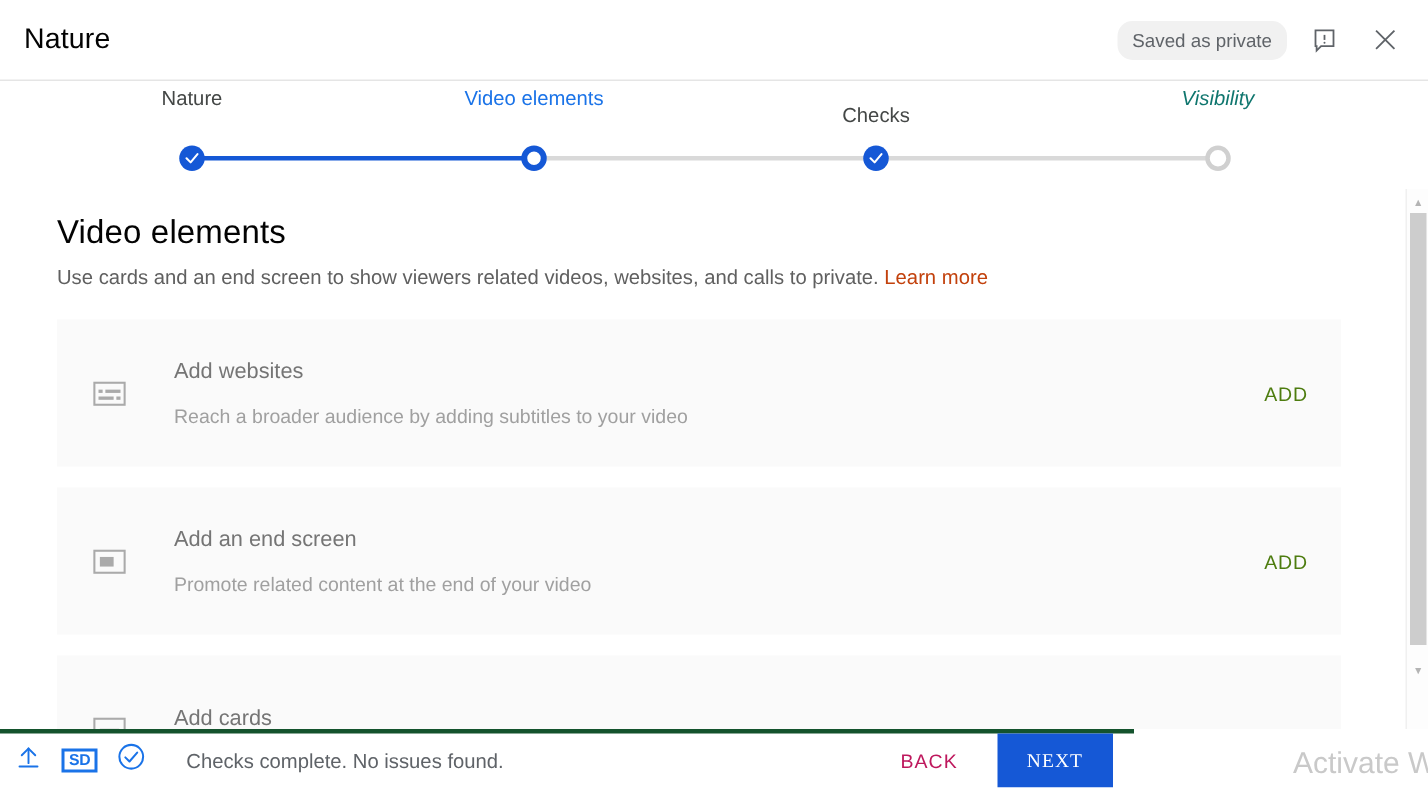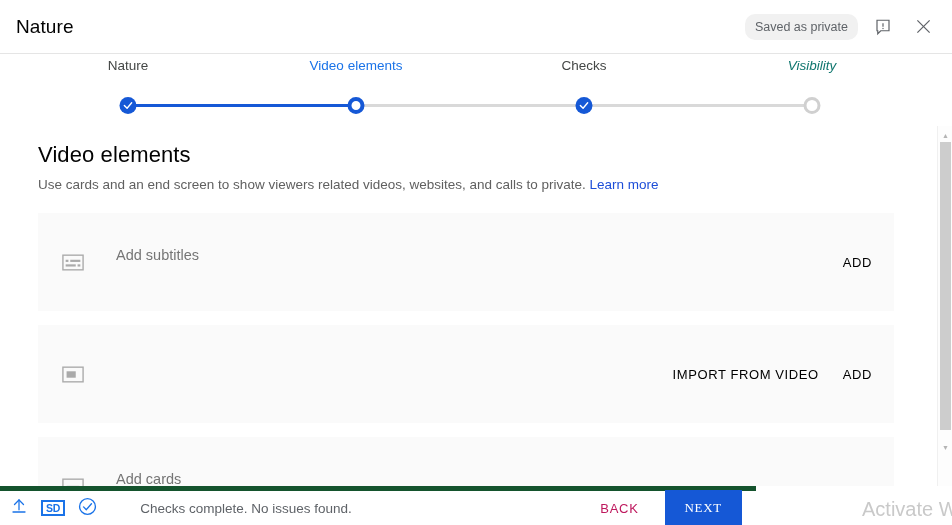--- a/index.html
+++ b/index.html
@@ -108,21 +108,21 @@
     color: #030303;
     margin-bottom: 9px;
     letter-spacing: .1px;
   }
   .page-sub {
     font-size: 13.5px;
     color: #606060;
     margin-bottom: 21px;
   }
   .page-sub a {
-    color: #1d4ed8;
+    color: #c2410c;
     text-decoration: none;
   }
 
   .card {
     background: #fafafa;
     height: 98px;
     margin-bottom: 14px;
     display: flex;
     align-items: center;
     padding: 0 22px 0 20px;
@@ -142,21 +142,21 @@
     font-size: 13px;
     color: #a0a0a0;
   }
   .card-actions {
     margin-left: auto;
     display: flex; align-items: center;
     gap: 24px;
   }
   .card-action {
     font-size: 13px;
-    color: #000000;
+    color: #4d7c0f;
     letter-spacing: .6px;
     cursor: pointer;
     white-space: nowrap;
   }
 
   
   .scrollbar {
     position: absolute;
     top: 126px; right: 0;
     width: 15px; height: 360px;
@@ -186,38 +186,38 @@
     white-space: nowrap;
     pointer-events: none;
   }
 
   
   .footer {
     position: absolute;
     bottom: 0; left: 0;
     width: 756px; height: 39px;
     background: #ffffff;
-    border-top: 5px solid #14532d;
+    border-top: 3px solid #14532d;
     display: flex; align-items: center;
     padding: 0 14px 0 10px;
   }
   .footer-icons {
     display: flex; align-items: center; gap: 13px;
   }
   .sd-badge {
     border: 2px solid #1a73e8;
     color: #1a73e8;
     font-size: 10.5px;
     font-weight: bold;
     padding: 1px 3px;
     line-height: 1;
     letter-spacing: -.2px;
   }
   .footer-status {
-    margin-left: 43px;
+    margin-left: 27px;
     font-size: 13.5px;
     color: #5f6368;
   }
   .footer-right {
     margin-left: auto;
     display: flex; align-items: center;
     gap: 16px;
   }
   .back-btn {
     font-size: 13px;
@@ -259,21 +259,21 @@
           <line x1="19" y1="5" x2="5" y2="19"></line>
         </svg>
       </div>
     </div>
   </div>
 
   <div class="stepper">
     <div class="step-labels">
       <div class="step-label" style="left:128px;">Nature</div>
       <div class="step-label active" style="left:356px;">Video elements</div>
-      <div class="step-label" style="left:584px;">Checks</div>
+      <div class="step-label" style="left:584px;margin-top:11px;">Checks</div>
       <div class="step-label inactive" style="left:812px;">Visibility</div>
     </div>
     <div class="step-track">
       <div class="track-line done" style="left:128px; width:228px;"></div>
       <div class="track-line" style="left:356px; width:228px;"></div>
       <div class="track-line" style="left:584px; width:228px;"></div>
 
       <div class="node complete" style="left:128px;">
         <svg width="11" height="11" viewBox="0 0 24 24" fill="none" stroke="#ffffff" stroke-width="3" stroke-linecap="round" stroke-linejoin="round">
           <polyline points="4,12 10,18 20,6"></polyline>
@@ -301,36 +301,40 @@
         <div class="card-icon">
           <svg width="22" height="17" viewBox="0 0 24 18" fill="none" stroke="#aaaaaa" stroke-width="1.5">
             <rect x="1" y="1" width="22" height="16"></rect>
             <rect x="4" y="6" width="3" height="2.4" fill="#aaaaaa" stroke="none"></rect>
             <rect x="9" y="6" width="11" height="2.4" fill="#aaaaaa" stroke="none"></rect>
             <rect x="4" y="11" width="11" height="2.4" fill="#aaaaaa" stroke="none"></rect>
             <rect x="17" y="11" width="3" height="2.4" fill="#aaaaaa" stroke="none"></rect>
           </svg>
         </div>
         <div class="card-text">
-          <div class="card-title">Add subtitles</div>
+          <div class="card-title">Add websites</div>
+          <div class="card-desc">Reach a broader audience by adding subtitles to your video</div>
         </div>
         <div class="card-actions">
           <div class="card-action">ADD</div>
         </div>
       </div>
 
       <div class="card">
         <div class="card-icon">
           <svg width="22" height="17" viewBox="0 0 24 18" fill="none" stroke="#aaaaaa" stroke-width="1.5">
             <rect x="1" y="1" width="22" height="16"></rect>
             <rect x="5" y="5.5" width="10" height="7" fill="#aaaaaa" stroke="none"></rect>
           </svg>
         </div>
+        <div class="card-text">
+          <div class="card-title">Add an end screen</div>
+          <div class="card-desc">Promote related content at the end of your video</div>
+        </div>
         <div class="card-actions">
-          <div class="card-action">IMPORT FROM VIDEO</div>
           <div class="card-action">ADD</div>
         </div>
       </div>
 
       <div class="card">
         <div class="card-icon">
           <svg width="22" height="17" viewBox="0 0 24 18" fill="none" stroke="#aaaaaa" stroke-width="1.5">
             <rect x="1" y="1" width="22" height="16"></rect>
             <line x1="5" y1="9" x2="19" y2="9"></line>
           </svg>

